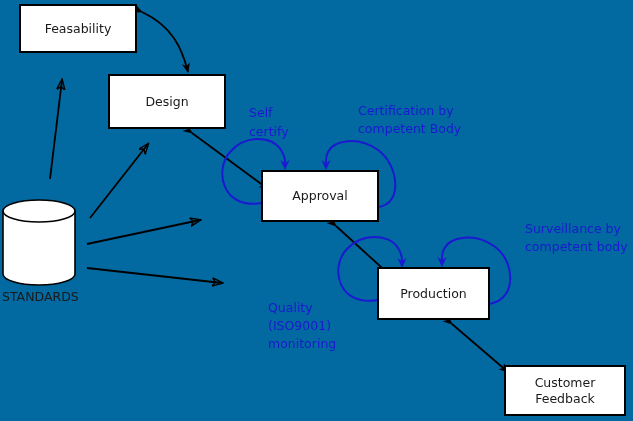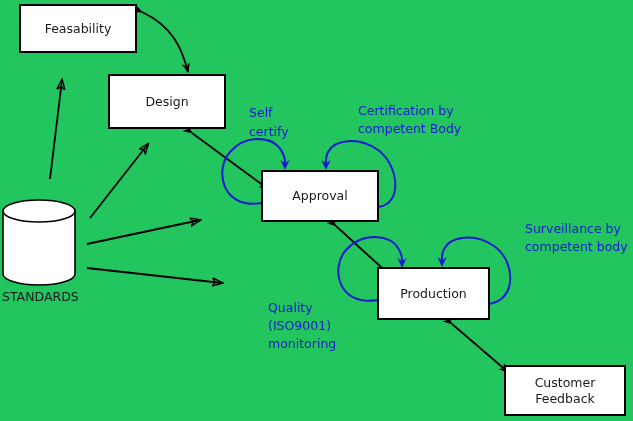--- a/index.html
+++ b/index.html
@@ -4,21 +4,21 @@
 <style>
   html, body {
     margin: 0;
     padding: 0;
     background: #ffffff;
   }
   #canvas {
     position: relative;
     width: 633px;
     height: 421px;
-    background: #22c55e;
+    background: #0369a1;
     overflow: hidden;
     font-family: "DejaVu Sans", sans-serif;
   }
   #diagram-svg {
     position: absolute;
     left: 0;
     top: 0;
     width: 633px;
     height: 421px;
   }

